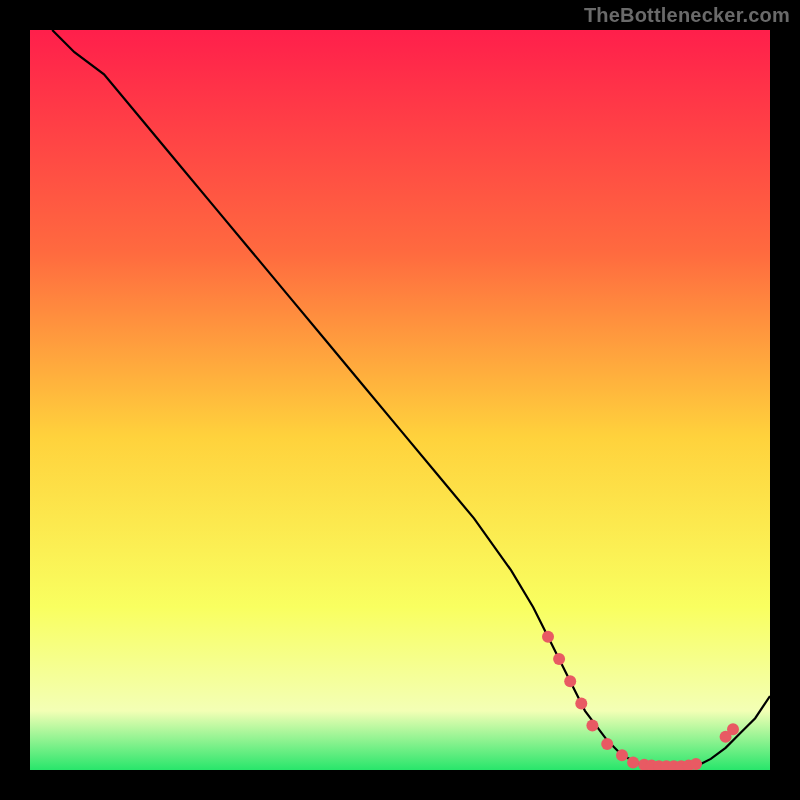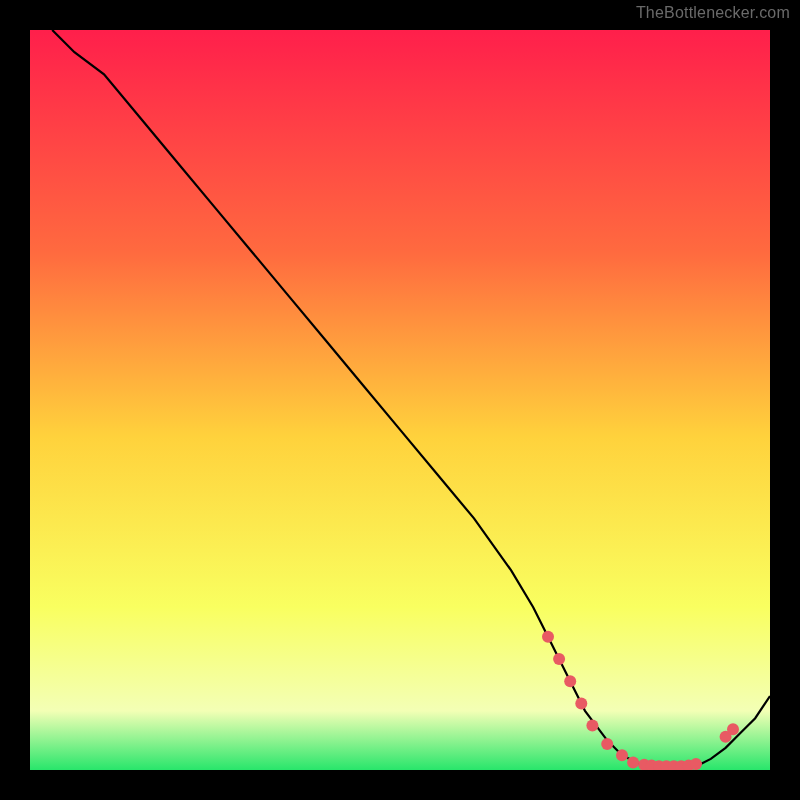--- a/index.html
+++ b/index.html
@@ -14,22 +14,22 @@
   .frame {
     position: relative;
     width: 800px;
     height: 800px;
     background: #000;
   }
   .attribution {
     position: absolute;
     top: 4px;
     right: 10px;
-    font-size: 16px;
-    font-weight: 400;
+    font-size: 20px;
+    font-weight: 700;
     color: #6a6a6a;
     letter-spacing: 0.2px;
   }
   .plot {
     position: absolute;
     left: 30px;
     top: 30px;
     width: 740px;
     height: 740px;
   }

